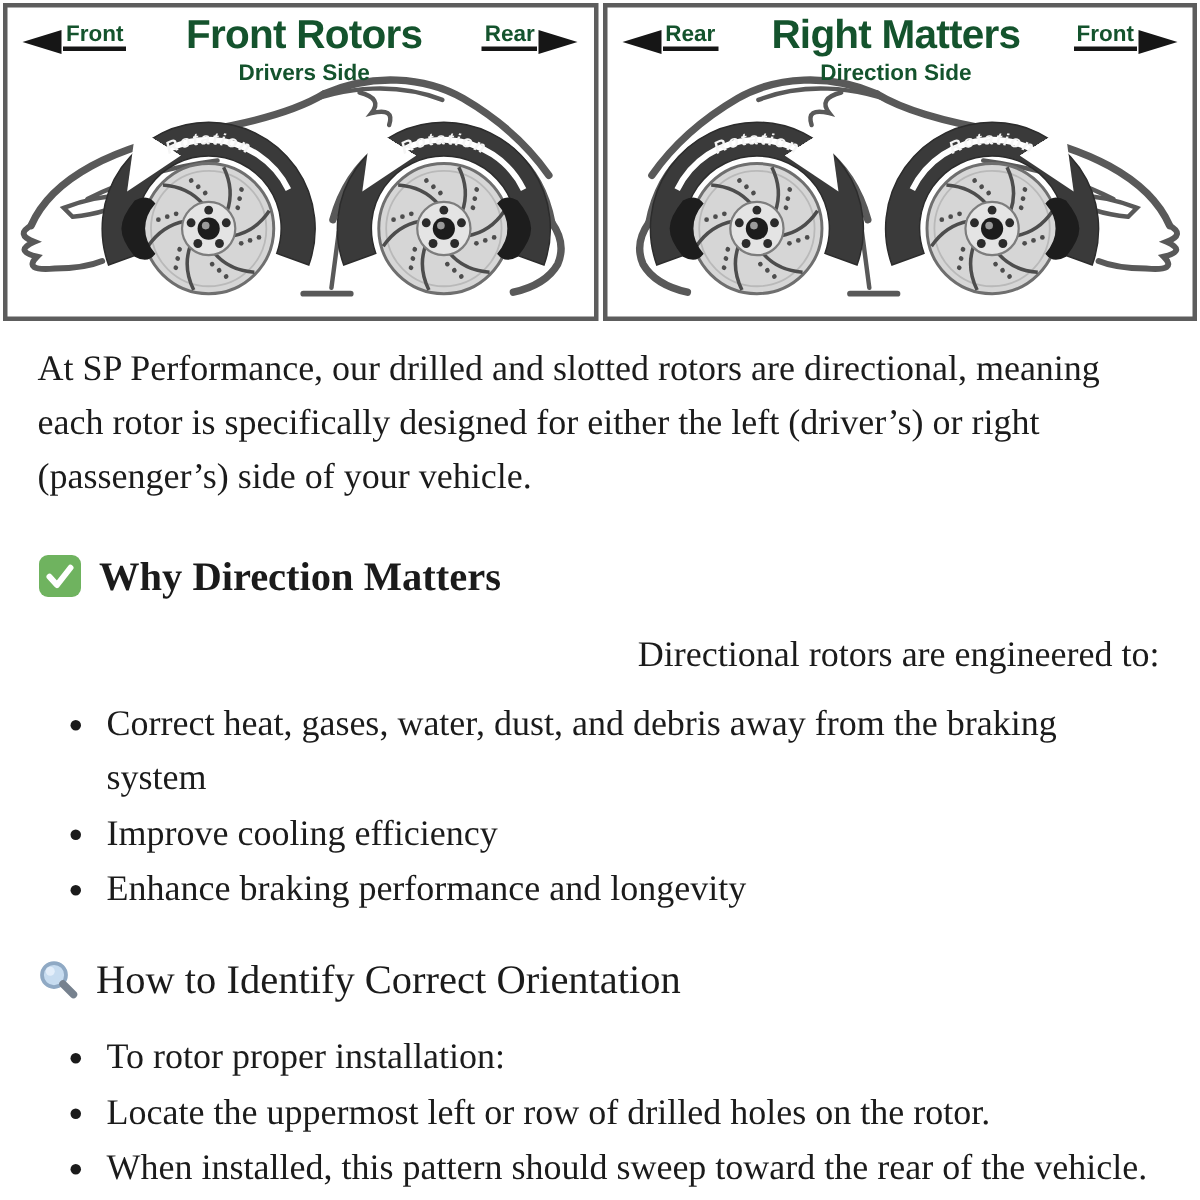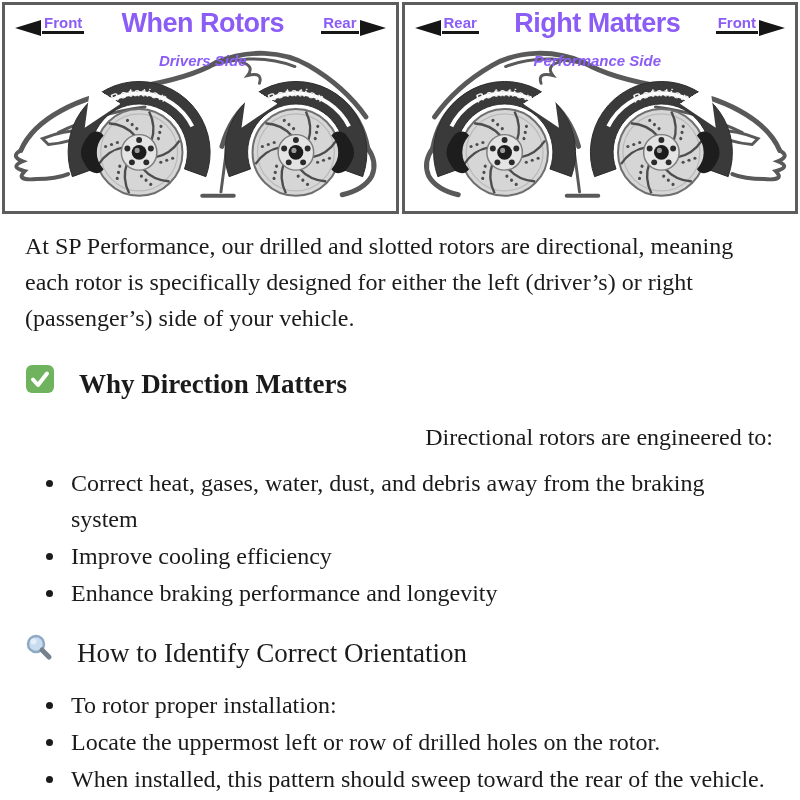--- a/index.html
+++ b/index.html
@@ -4,53 +4,53 @@
 <style>
   html,body{margin:0;padding:0;background:#ffffff;}
   body{width:800px;font-family:"Liberation Serif",serif;color:#1b1b1b;}
 
   
   .figure{display:flex;gap:3px;padding:2px 2px 0 2px;}
   .panel{position:relative;flex:1;height:206px;border:3px solid #5d5d5d;background:#fff;overflow:hidden;}
   .panel svg.scene{position:absolute;left:0;top:0;width:100%;height:100%;}
   .panel-header{position:absolute;top:5px;left:10px;right:10px;display:flex;
     justify-content:space-between;align-items:flex-start;z-index:2;
-    font-family:"Liberation Sans",sans-serif;color:#8b5cf6;}
+    font-family:"Liberation Sans",sans-serif;color:#14532d;}
   .dir{display:flex;align-items:center;gap:1px;margin-top:4px;}
   .dir-label{font-weight:bold;font-size:15px;border-bottom:3px solid #161616;line-height:1.15;padding:0 2px 0 2px;}
   .tri{width:0;height:0;border-top:8px solid transparent;border-bottom:8px solid transparent;margin-bottom:-8px;}
   .tri-left{border-right:26px solid #161616;}
   .tri-right{border-left:26px solid #161616;}
   .title-block{text-align:center;line-height:1;}
   .panel-title{font-size:27px;font-weight:bold;letter-spacing:-0.5px;}
-  .panel-subtitle{font-size:15px;font-weight:bold;font-style:italic;margin-top:16px;}
+  .panel-subtitle{font-size:15px;font-weight:bold;margin-top:4px;}
 
   
   .content{padding:14px 26px 20px 25px;font-size:24px;line-height:1.5;}
   .intro{max-width:748px;margin:0 0 28px 0;}
-  .section-heading{display:flex;gap:24px;margin:22px 0 14px 0;font-size:27px;}
+  .section-heading{display:flex;align-items:center;gap:11px;margin:22px 0 14px 0;font-size:27px;}
   .section-heading.bold{font-weight:bold;}
   .section-heading .hicon{flex:0 0 auto;display:inline-flex;}
   .lead{margin:0 0 10px 0;max-width:748px;text-align:right;}
   ul.blist{margin:6px 0 18px 0;padding:0 0 0 42px;max-width:708px;}
   ul.blist li{margin:1px 0;padding-left:4px;}
 </style>
 </head>
 <body>
 
 <div class="figure">
 
   <div class="panel">
     <div class="panel-header">
       <div class="dir">
         <span class="tri tri-left"></span>
         <span class="dir-label">Front</span>
       </div>
       <div class="title-block">
-        <div class="panel-title">When Rotors</div>
+        <div class="panel-title">Front Rotors</div>
         <div class="panel-subtitle">Drivers Side</div>
       </div>
       <div class="dir">
         <span class="dir-label">Rear</span>
         <span class="tri tri-right"></span>
       </div>
     </div>
 
     <svg class="scene" viewBox="0 0 396 206">
       <defs>
@@ -123,21 +123,21 @@
   </div>
 
   <div class="panel">
     <div class="panel-header">
       <div class="dir">
         <span class="tri tri-left"></span>
         <span class="dir-label">Rear</span>
       </div>
       <div class="title-block">
         <div class="panel-title">Right Matters</div>
-        <div class="panel-subtitle">Performance Side</div>
+        <div class="panel-subtitle">Direction Side</div>
       </div>
       <div class="dir">
         <span class="dir-label">Front</span>
         <span class="tri tri-right"></span>
       </div>
     </div>
 
     <svg class="scene" viewBox="0 0 396 206">
       <defs>
         <marker id="ahR" markerWidth="10" markerHeight="9" refX="8" refY="4.5" orient="auto">

